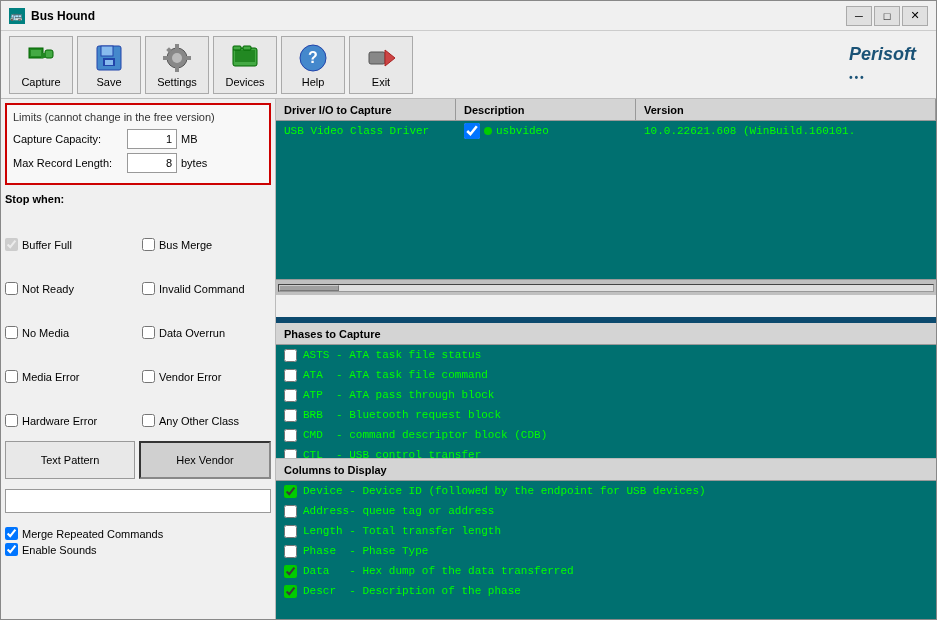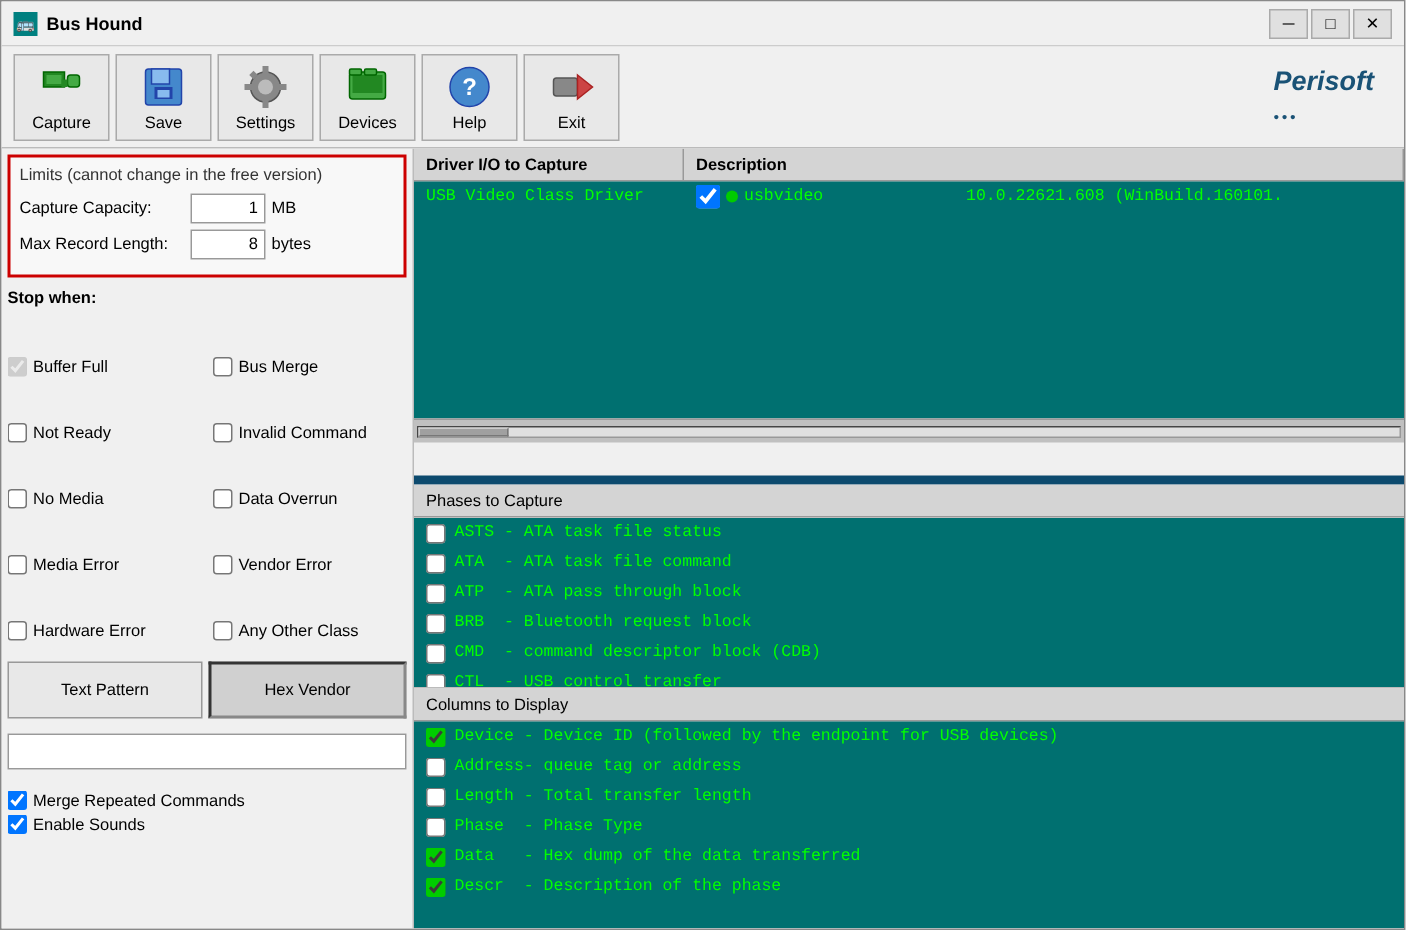--- a/index.html
+++ b/index.html
@@ -328,21 +328,21 @@
       flex: 1;
       display: flex;
       flex-direction: column;
       overflow: hidden;
       border-bottom: 1px solid #bbb;
     }
     .section-title {
       background: #d4d4d4;
       padding: 2px 8px;
       font-size: 11px;
-      font-weight: normal;
+      font-weight: bold;
       border-bottom: 1px solid #999;
       height: 22px;
       display: flex;
       align-items: center;
     }
     .phases-list {
       background: #007070;
       flex: 1;
       overflow-y: auto;
       font-family: 'Courier New', monospace;
@@ -565,20 +565,21 @@
       </div>
 
     </div>
 
     <div class="right-panel">
 
       <div class="driver-table">
         <div class="table-header">
           <div class="th">Driver I/O to Capture</div>
           <div class="th">Description</div>
+          <div class="th">Version</div>
         </div>
         <div class="table-body">
           <div class="table-row">
             <div class="td">USB Video Class Driver</div>
             <div class="td">
               <input type="checkbox" checked="" class="row-check" style="">
               <span class="dot-indicator"></span>
               usbvideo
             </div>
             <div class="td">10.0.22621.608 (WinBuild.160101.</div>

